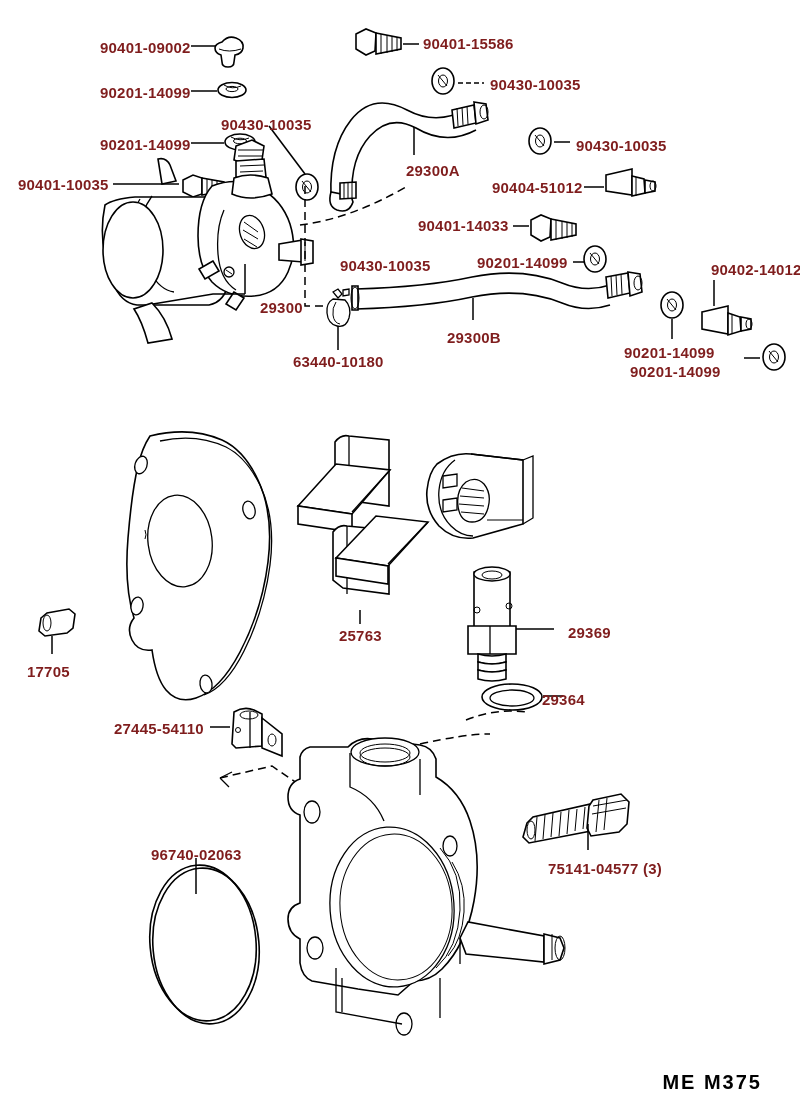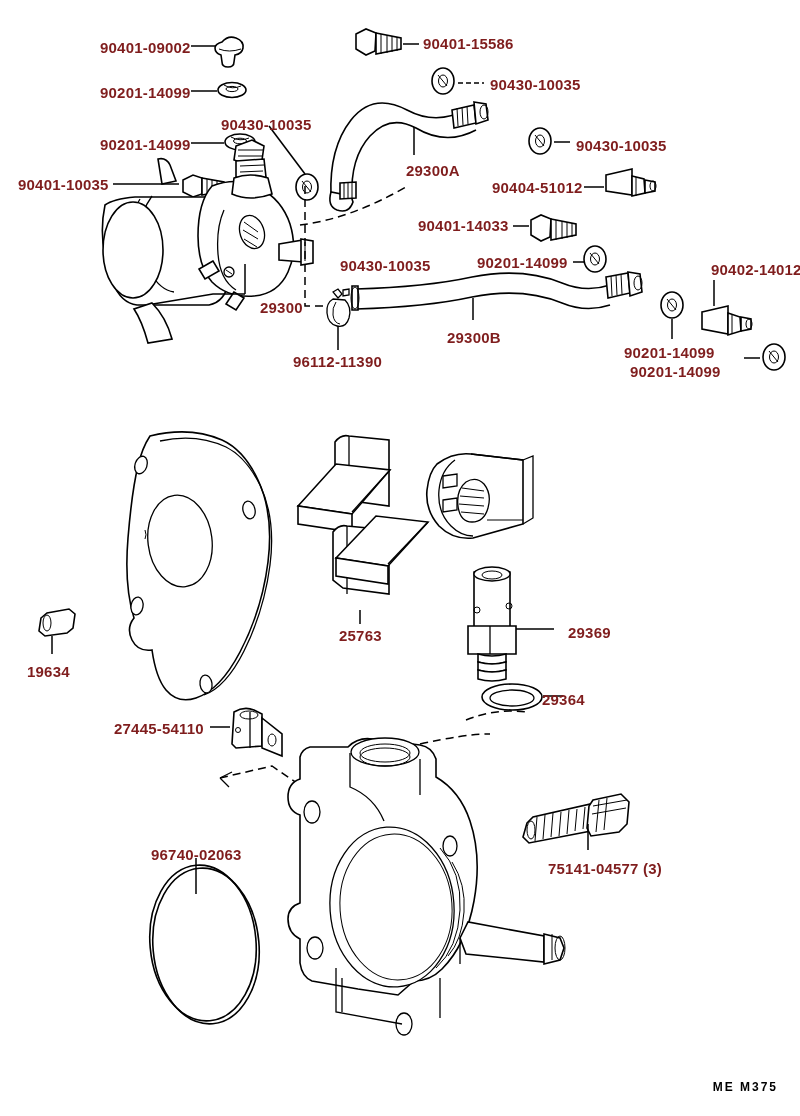--- a/index.html
+++ b/index.html
@@ -1,21 +1,21 @@
 <!DOCTYPE html>
 <html><head>
 <meta charset="utf-8">
 <style>
   html,body{margin:0;padding:0;background:#ffffff;}
   body{width:800px;height:1116px;position:relative;overflow:hidden;
        font-family:"Liberation Sans","DejaVu Sans",sans-serif;color:#000;}
   #sheet{position:absolute;inset:0;width:800px;height:1116px;}
   .lbl{position:absolute;font-size:15px;font-weight:700;letter-spacing:.2px;
        white-space:nowrap;line-height:1;color:#7f1d1d;}
-  .footer{position:absolute;right:22px;bottom:22px;font-size:12px;font-weight:700;
+  .footer{position:absolute;right:38px;bottom:22px;font-size:20px;font-weight:700;
           letter-spacing:2px;font-family:"Liberation Sans",sans-serif;padding-left:40px;}
   svg{display:block;}
   .ln{stroke:#000;fill:none;stroke-width:1.6;}
   .ln2{stroke:#000;fill:none;stroke-width:1.3;}
   .thin{stroke:#000;fill:none;stroke-width:1;}
   .lead{stroke:#000;fill:none;stroke-width:1.5;}
   .dash{stroke:#000;fill:none;stroke-width:1.5;stroke-dasharray:8 5;}
   .wht{fill:#fff;stroke:#000;stroke-width:1.6;}
   .wht2{fill:#fff;stroke:#000;stroke-width:1.3;}
 </style>
@@ -336,25 +336,25 @@
       <div class="lbl" style="left: 406px; top: 163px;">29300A</div>
       <div class="lbl" style="left: 492px; top: 180px;">90404-51012</div>
       <div class="lbl" style="left: 418px; top: 218px;">90401-14033</div>
       <div class="lbl" style="left: 340px; top: 258px;">90430-10035</div>
       <div class="lbl" style="left: 477px; top: 255px;">90201-14099</div>
       <div class="lbl" style="left: 672px; top: 262px; margin-left: 39px;">90402-14012</div>
       <div class="lbl" style="left: 244px; top: 300px; margin-left: 16px;">29300</div>
       <div class="lbl" style="left: 447px; top: 330px;">29300B</div>
       <div class="lbl" style="left: 624px; top: 345px;">90201-14099</div>
       <div class="lbl" style="left: 630px; top: 364px;">90201-14099</div>
-      <div class="lbl" style="left: 293px; top: 354px;">96112-11390</div>
+      <div class="lbl" style="left: 293px; top: 354px;">63440-10180</div>
       <div class="lbl" style="left: 339px; top: 628px;">25763</div>
       <div class="lbl" style="left: 568px; top: 625px;">29369</div>
       <div class="lbl" style="left: 542px; top: 692px;">29364</div>
-      <div class="lbl" style="left: 27px; top: 664px;">19634</div>
+      <div class="lbl" style="left: 27px; top: 664px;">17705</div>
       <div class="lbl" style="left: 114px; top: 721px;">27445-54110</div>
       <div class="lbl" style="left: 151px; top: 847px;">96740-02063</div>
       <div class="lbl" style="left: 548px; top: 861px;">75141-04577 (3)</div>
     </div>
 
 <div class="footer">ME  M375</div>
 
 </div>
 
 </body></html>

